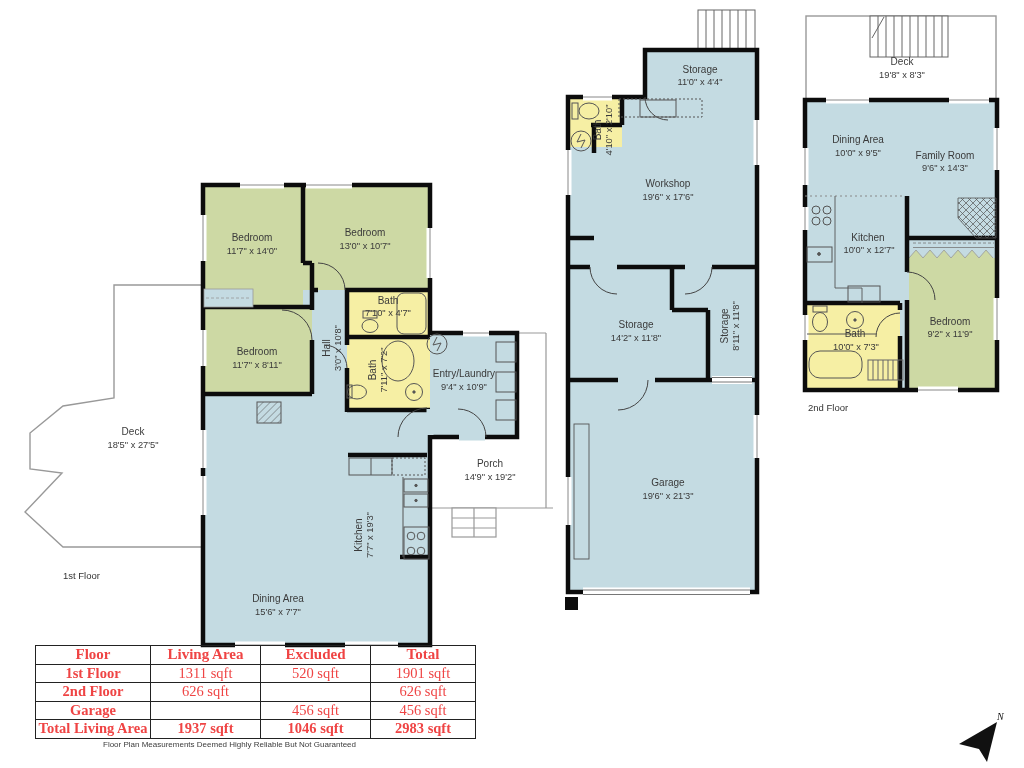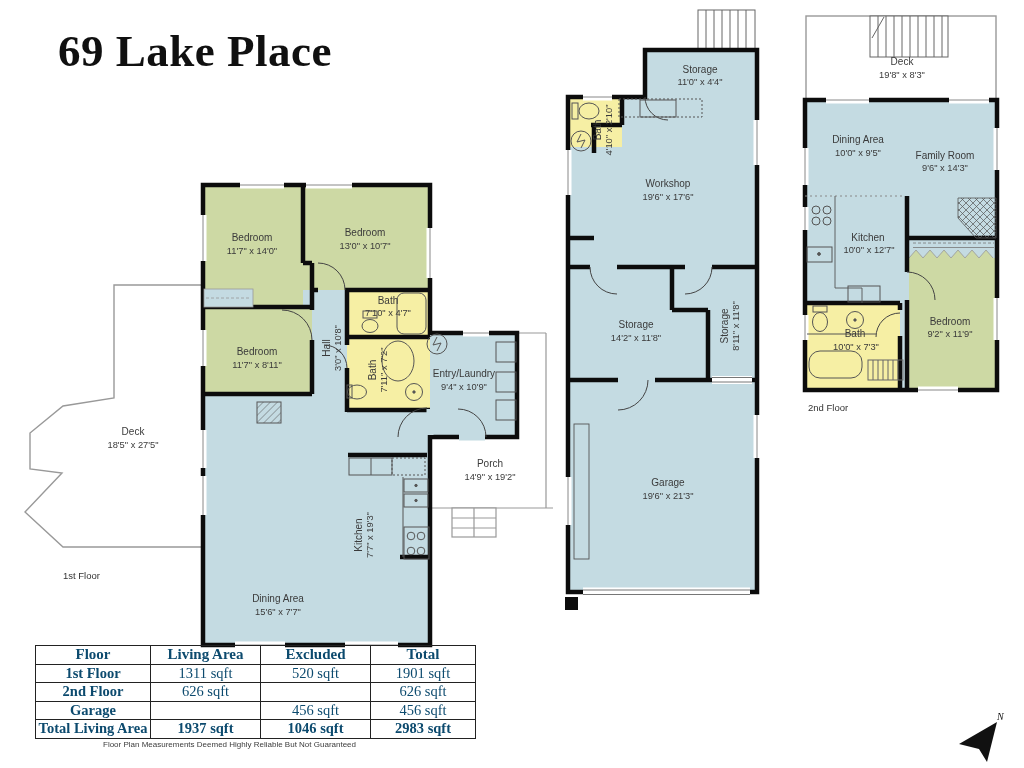--- a/index.html
+++ b/index.html
@@ -4,21 +4,21 @@
 <style>
   html,body{margin:0;padding:0;background:#fff;}
   #page{position:relative;width:1024px;height:768px;background:#ffffff;overflow:hidden;
         font-family:"Liberation Sans",sans-serif;}
   #plan-svg{position:absolute;left:0;top:0;}
   .title-block{position:absolute;left:58px;top:28px;color:#101010;
                font-family:"Liberation Serif",serif;line-height:1.05;}
   .title-address{font-size:45px;font-weight:600;letter-spacing:0.5px;}
   .title-city{font-size:28px;font-weight:600;margin-left:76px;margin-top:2px;}
   .area-table{position:absolute;left:35px;top:645px;border-collapse:collapse;
-              font-family:"Liberation Serif",serif;font-size:14.5px;color:#0c4a6e;padding-left:48px;}
+              font-family:"Liberation Serif",serif;font-size:14.5px;color:#ef4444;padding-left:48px;}
   .area-table th,.area-table td{border:1px solid #222;text-align:center;
               padding:0;height:17.6px;line-height:17.6px;}
   .area-table th{font-weight:bold;font-size:15px;}
   .area-table td.rowhead{font-weight:bold;}
   .area-table tr.total-row td{font-weight:bold;text-align:center;}
   .disclaimer{position:absolute;left:95px;top:740px;font-size:8px;color:#3c3c3c;margin-left:8px;}
   .mls{position:absolute;right:2px;top:779px;font-size:10.5px;color:#b9b9b9;}
   svg text.rm{fill:#3a3a3a;font-family:"Liberation Sans",sans-serif;}
   svg text.nm{font-size:10px;}
   svg text.dm{font-size:9.3px;}
@@ -315,21 +315,20 @@
     <text class="rm fl" x="808" y="411">2nd Floor</text>
   </g>
 
   <g>
     <polygon points="997,722 959,744 979,749 987,762" fill="#111"></polygon>
     <text x="997" y="720" font-size="10" font-style="italic" font-family="Liberation Serif, serif" fill="#111">N</text>
   </g>
 </svg>
 
 <div class="title-block">
-  <div class="title-address">69 Lake Place</div>
 </div>
 
 <table class="area-table">
   <colgroup>
         <col style="width:115px">
         <col style="width:110px">
         <col style="width:110px">
         <col style="width:105px">
       </colgroup>
   <tbody>

